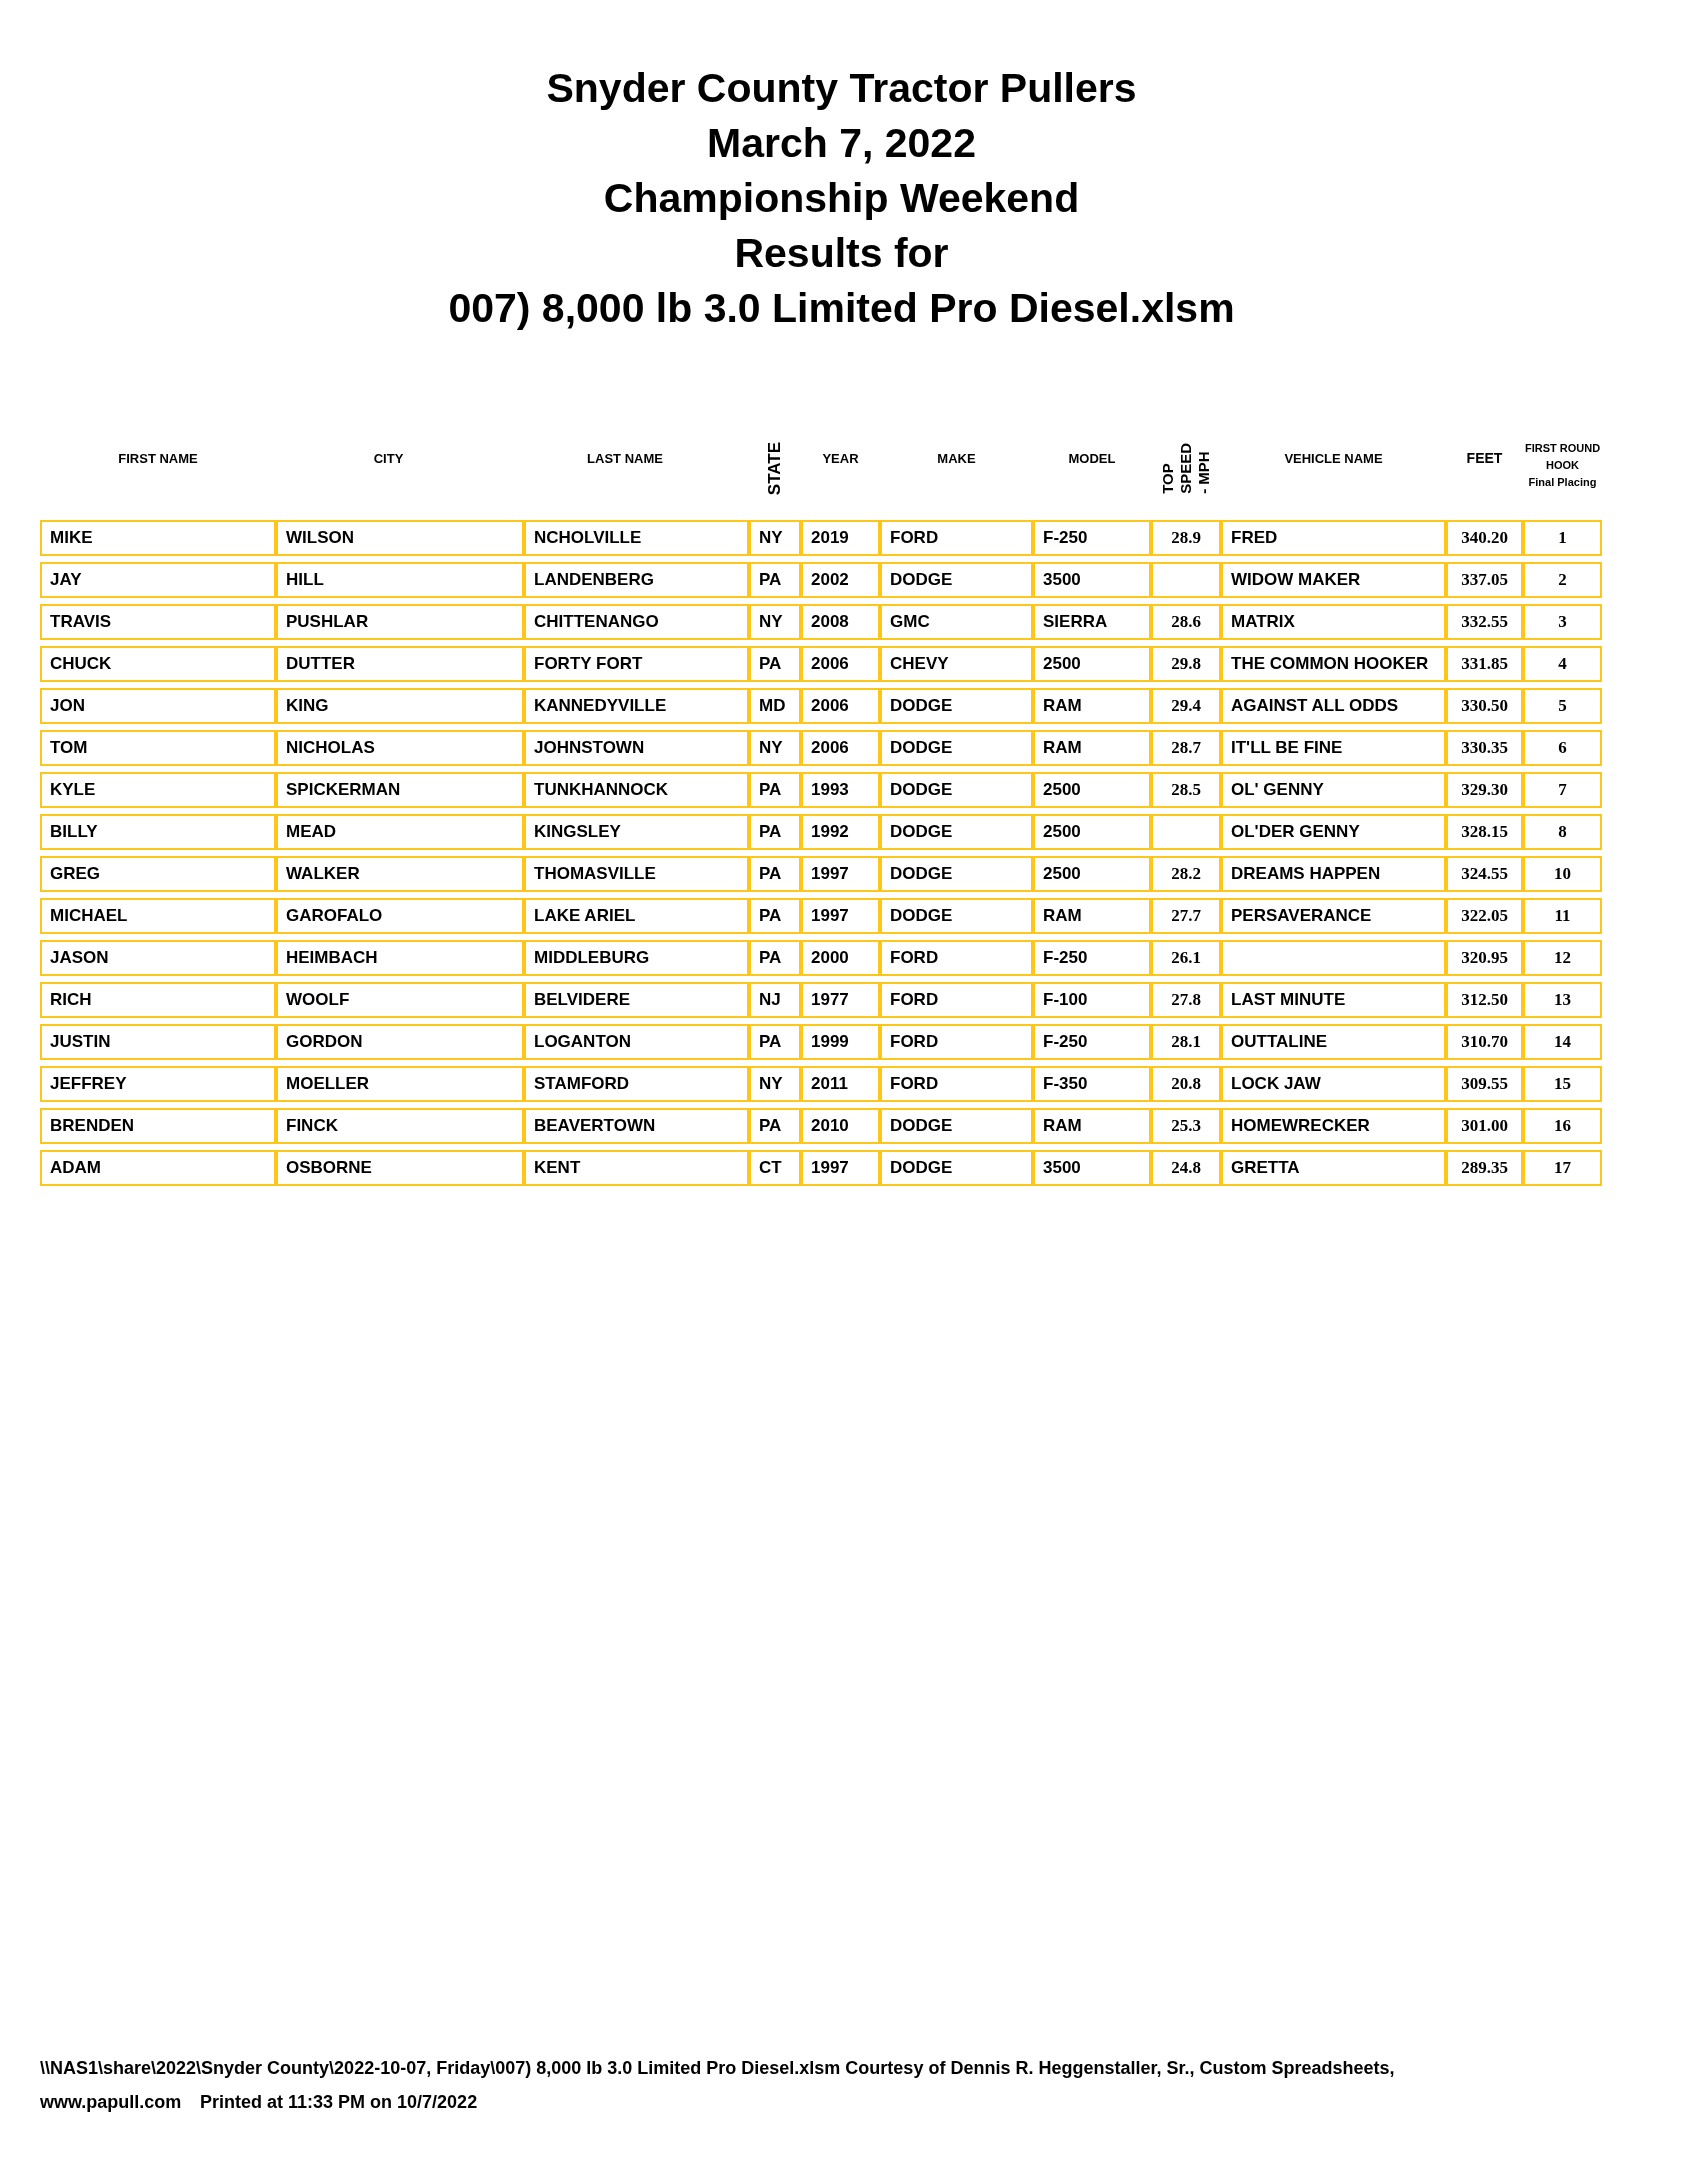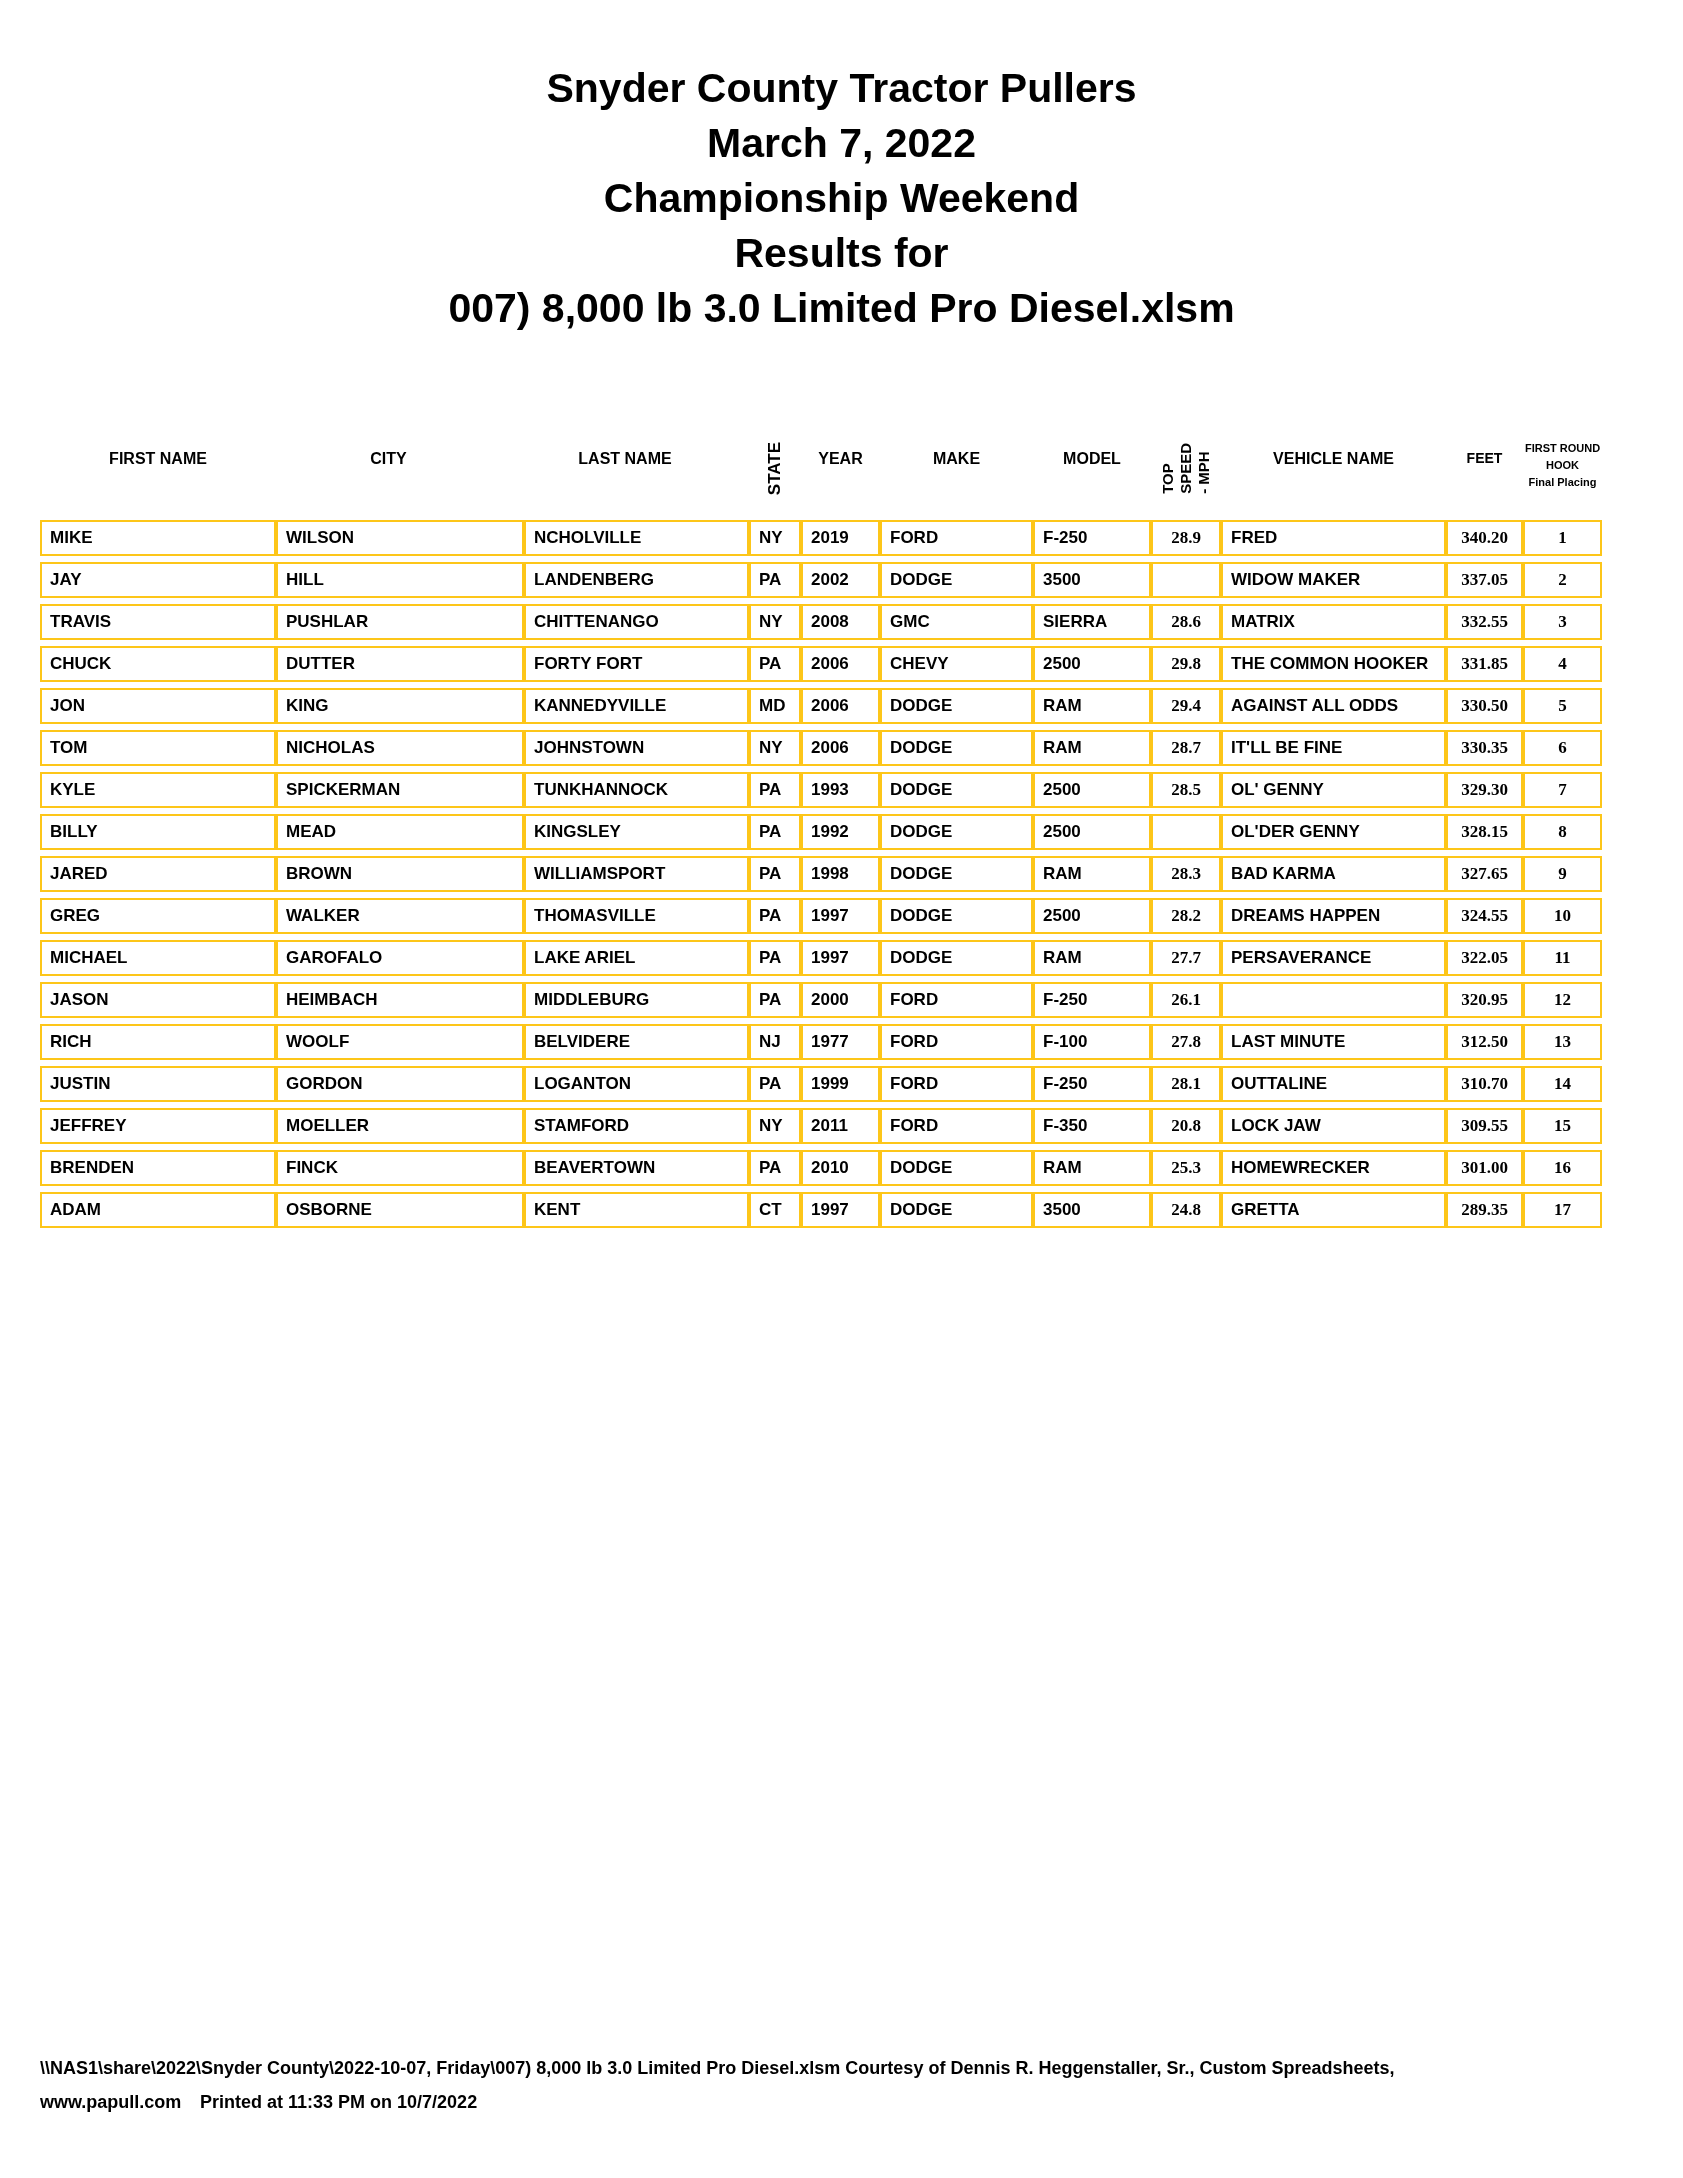--- a/index.html
+++ b/index.html
@@ -5,21 +5,21 @@
   html,body{margin:0;padding:0;background:#fff;}
   .page{position:relative;width:1683px;height:2178px;background:#ffffff;overflow:hidden;
         font-family:"Liberation Sans",sans-serif;font-weight:700;color:#000;}
   
   .titles{position:absolute;top:61px;left:0;width:1683px;text-align:center;}
   .title-line{font-size:41px;line-height:55px;white-space:nowrap;}
   
   .header-row{position:absolute;left:40px;top:424px;width:1562px;height:93px;
               display:flex;align-items:flex-end;}
   .hcell{display:flex;justify-content:center;align-items:center;box-sizing:border-box;height:93px;}
-  .hlabel{font-size:16px;padding-bottom:24px;white-space:nowrap;}
+  .hlabel{font-size:13px;padding-bottom:24px;white-space:nowrap;}
   .hlabel-feet{font-size:14px;padding-bottom:26px;}
   .vert{writing-mode:vertical-rl;transform:rotate(180deg);}
   .state-label{font-size:17px;padding-top:4px;} 
   .speed-label{font-size:15px;line-height:1.2;padding-top:4px;}
   .speed-label span{display:block;}
   .placing-label{font-size:11px;line-height:17px;text-align:center;padding-bottom:10px;white-space:nowrap;}
   
   .c0{width:236px;}.c1{width:248px;}.c2{width:225px;}.c3{width:52px;}.c4{width:79px;}
   .c5{width:153px;}.c6{width:118px;}.c7{width:70px;}.c8{width:225px;}.c9{width:77px;}.c10{width:79px;}
   
@@ -204,33 +204,20 @@
             <td>PA</td>
             <td>1992</td>
             <td>DODGE</td>
             <td>2500</td>
             <td class="al-center"></td>
             <td>OL'DER GENNY</td>
             <td class="al-center">328.15</td>
             <td class="al-center">8</td>
           </tr>
           <tr>
-            <td>JARED</td>
-            <td>BROWN</td>
-            <td>WILLIAMSPORT</td>
-            <td>PA</td>
-            <td>1998</td>
-            <td>DODGE</td>
-            <td>RAM</td>
-            <td class="al-center">28.3</td>
-            <td>BAD KARMA</td>
-            <td class="al-center">327.65</td>
-            <td class="al-center">9</td>
-          </tr>
-          <tr>
             <td>GREG</td>
             <td>WALKER</td>
             <td>THOMASVILLE</td>
             <td>PA</td>
             <td>1997</td>
             <td>DODGE</td>
             <td>2500</td>
             <td class="al-center">28.2</td>
             <td>DREAMS HAPPEN</td>
             <td class="al-center">324.55</td>

